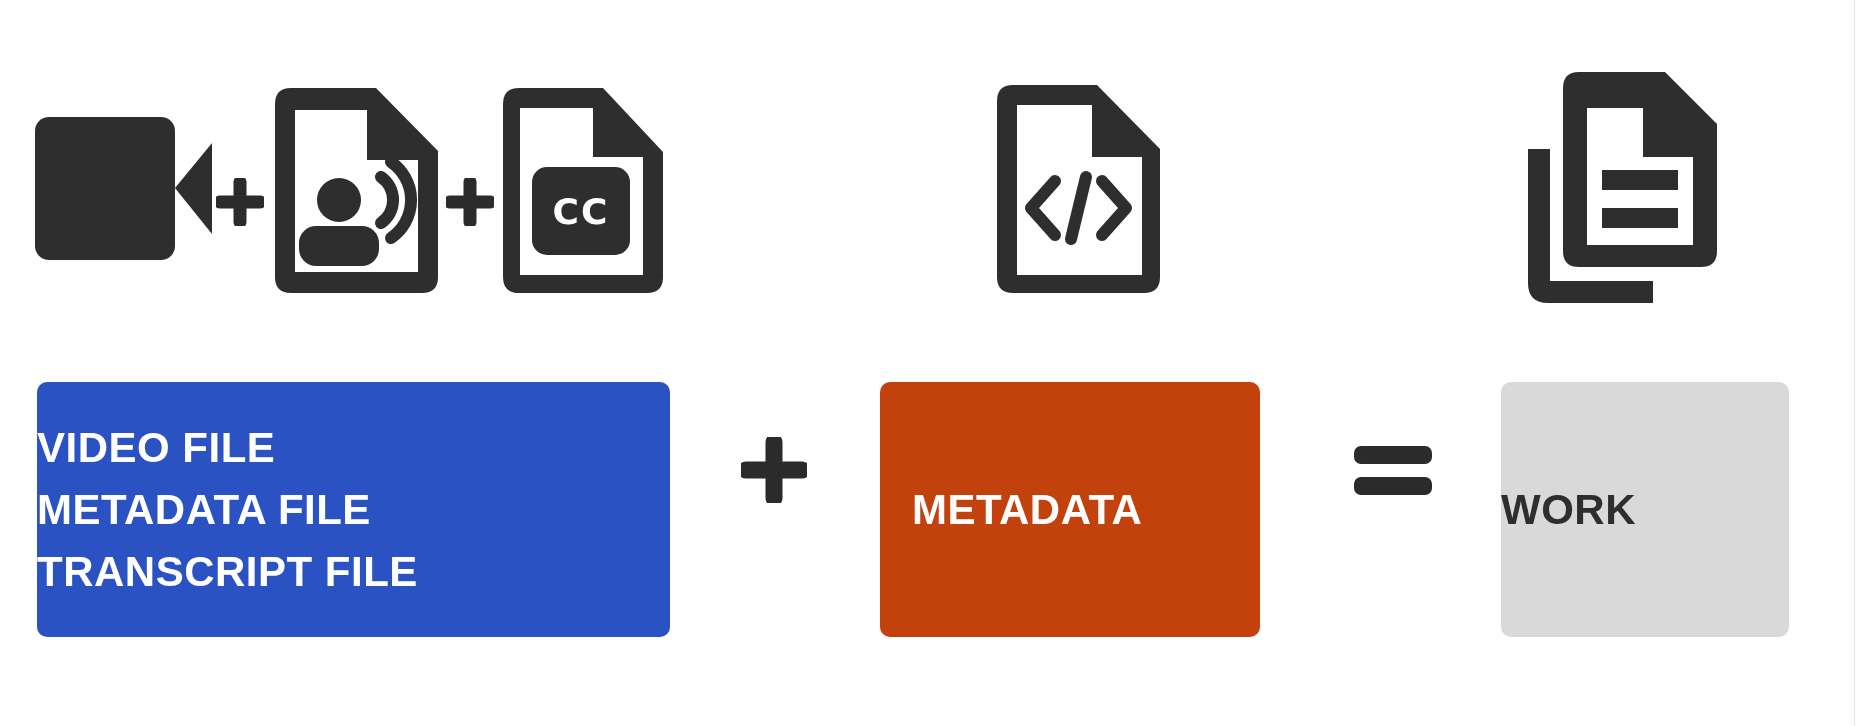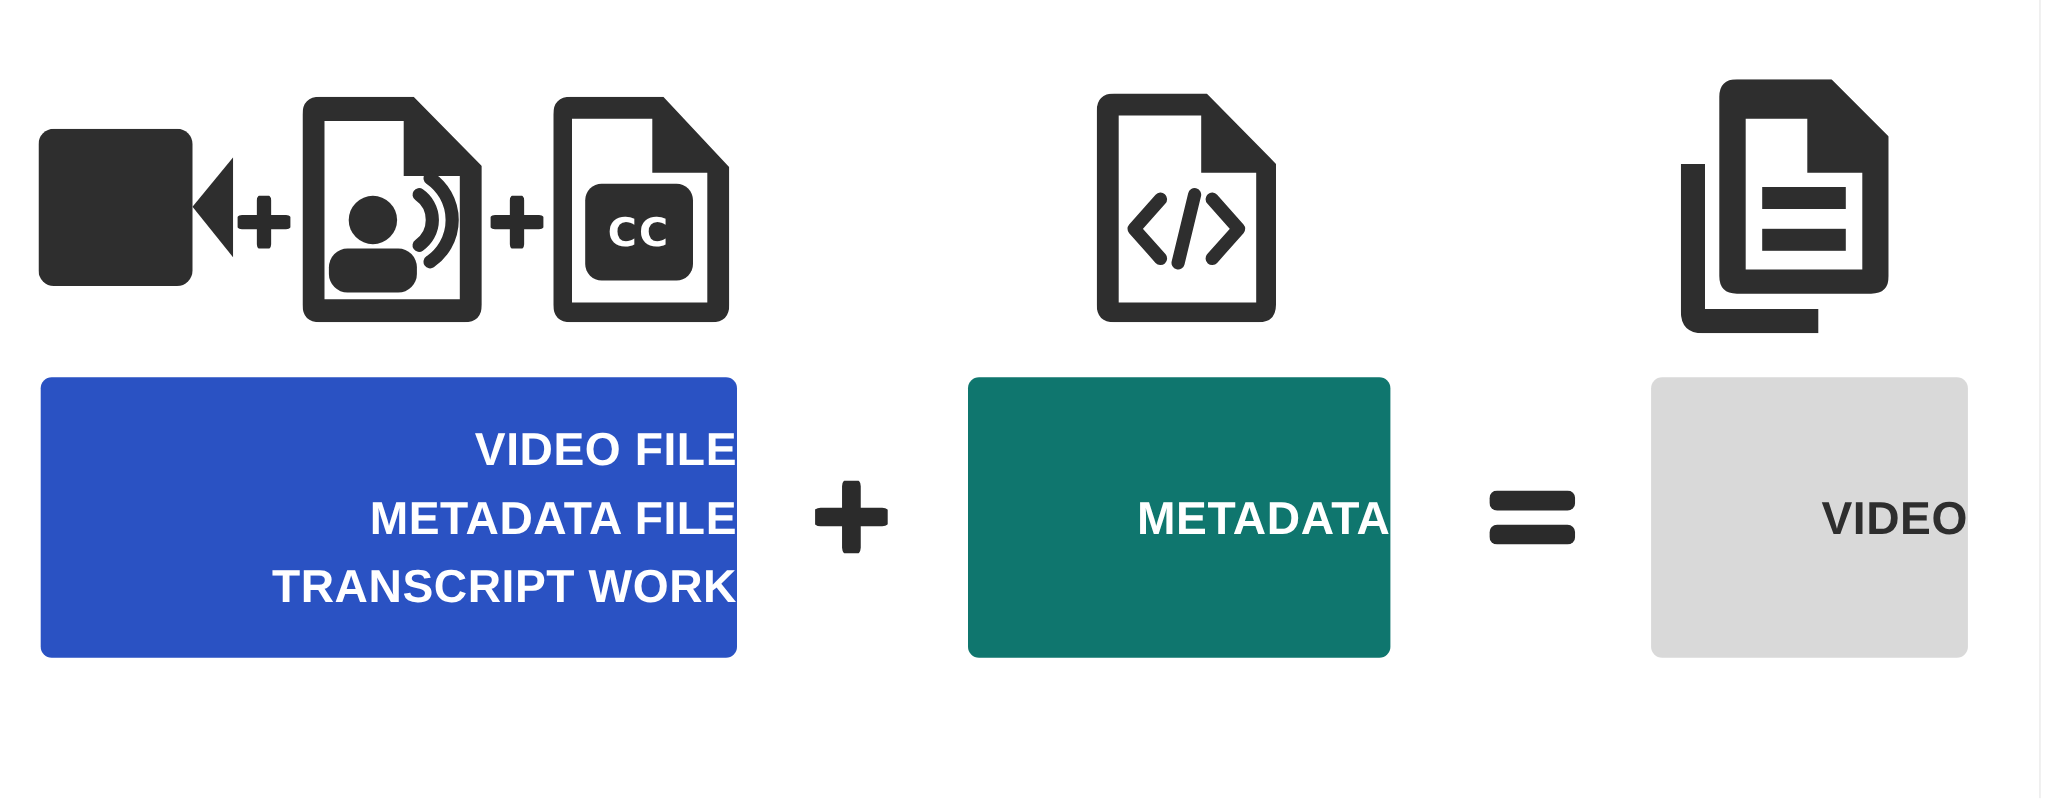--- a/index.html
+++ b/index.html
@@ -16,32 +16,33 @@
   .videocam   { left:35px;  top:117px; width:177px; height:143px; }
   .plus1      { left:216px; top:178px; width:48px;  height:48px; }
   .voice-file { left:275px; top:88px;  width:163px; height:205px; }
   .plus2      { left:446px; top:178px; width:48px;  height:48px; }
   .cc-file    { left:503px; top:88px;  width:160px; height:205px; }
   .code-file  { left:997px; top:85px;  width:163px; height:208px; }
   .work-docs  { left:1528px;top:72px;  width:189px; height:231px; }
 
   .box {
     display:flex; flex-direction:column;
-    align-items:flex-end; justify-content:center;
+    align-items:flex-start; justify-content:center;
     border-radius:10px;
     font-weight:700; font-size:42px; letter-spacing:0.5px;
     text-align:center;
+    margin-top:39px;
   }
   .files-box {
     left:37px; top:343px; width:633px; height:255px;
     background:#2a52c3; color:#ffffff; line-height:62px;
   }
   .metadata-box {
-    left:880px; top:343px; width:384px; height:255px;
-    background:#0f766e; color:#ffffff;
+    left:880px; top:343px; width:348px; height:255px;
+    background:#c2410c; color:#ffffff;padding-left:32px;
   }
   .work-box {
     left:1501px; top:343px; width:288px; height:255px;
     background:#d9d9d9; color:#2e2e2e;
   }
   .plus-op   { left:741px;  top:437px; width:66px; height:66px; }
   .equals-op { left:1354px; top:446px; width:78px; height:49px; }
 
   .edge-line { left:1854px; top:0; width:1px; height:726px; background:#e4e4e4; }
 </style>
@@ -95,34 +96,34 @@
       <path fill-rule="evenodd" fill="#2e2e2e" d="M16,0 H102 L154,52 V179 Q154,195 138,195 H16 Q0,195 0,179 V16 Q0,0 16,0 Z
            M24,36 H80 V85 H130 V173 H24 Z"></path>
       <rect x="39" y="98" width="76" height="20" fill="#2e2e2e"></rect>
       <rect x="39" y="136" width="76" height="20" fill="#2e2e2e"></rect>
     </g>
   </svg>
 
   <div class="abs box files-box">
     <div>VIDEO FILE</div>
     <div>METADATA FILE</div>
-    <div>TRANSCRIPT WORK</div>
+    <div>TRANSCRIPT FILE</div>
   </div>
 
   <svg class="abs icon plus-op" viewBox="0 0 66 66" xmlns="http://www.w3.org/2000/svg">
     <path d="M33,5 V61 M5,33 H61" stroke="#2b2b2b" stroke-width="17" stroke-linecap="round" fill="none"></path>
   </svg>
 
   <div class="abs box metadata-box">
     <div>METADATA</div>
   </div>
 
   <svg class="abs icon equals-op" viewBox="0 0 78 49" xmlns="http://www.w3.org/2000/svg">
     <rect x="0" y="0" width="78" height="18" rx="7" fill="#2b2b2b"></rect>
     <rect x="0" y="31" width="78" height="18" rx="7" fill="#2b2b2b"></rect>
   </svg>
 
   <div class="abs box work-box">
-    <div>VIDEO</div>
+    <div>WORK</div>
   </div>
 
   <div class="abs edge-line"></div>
 </div>
 
 </body></html>

